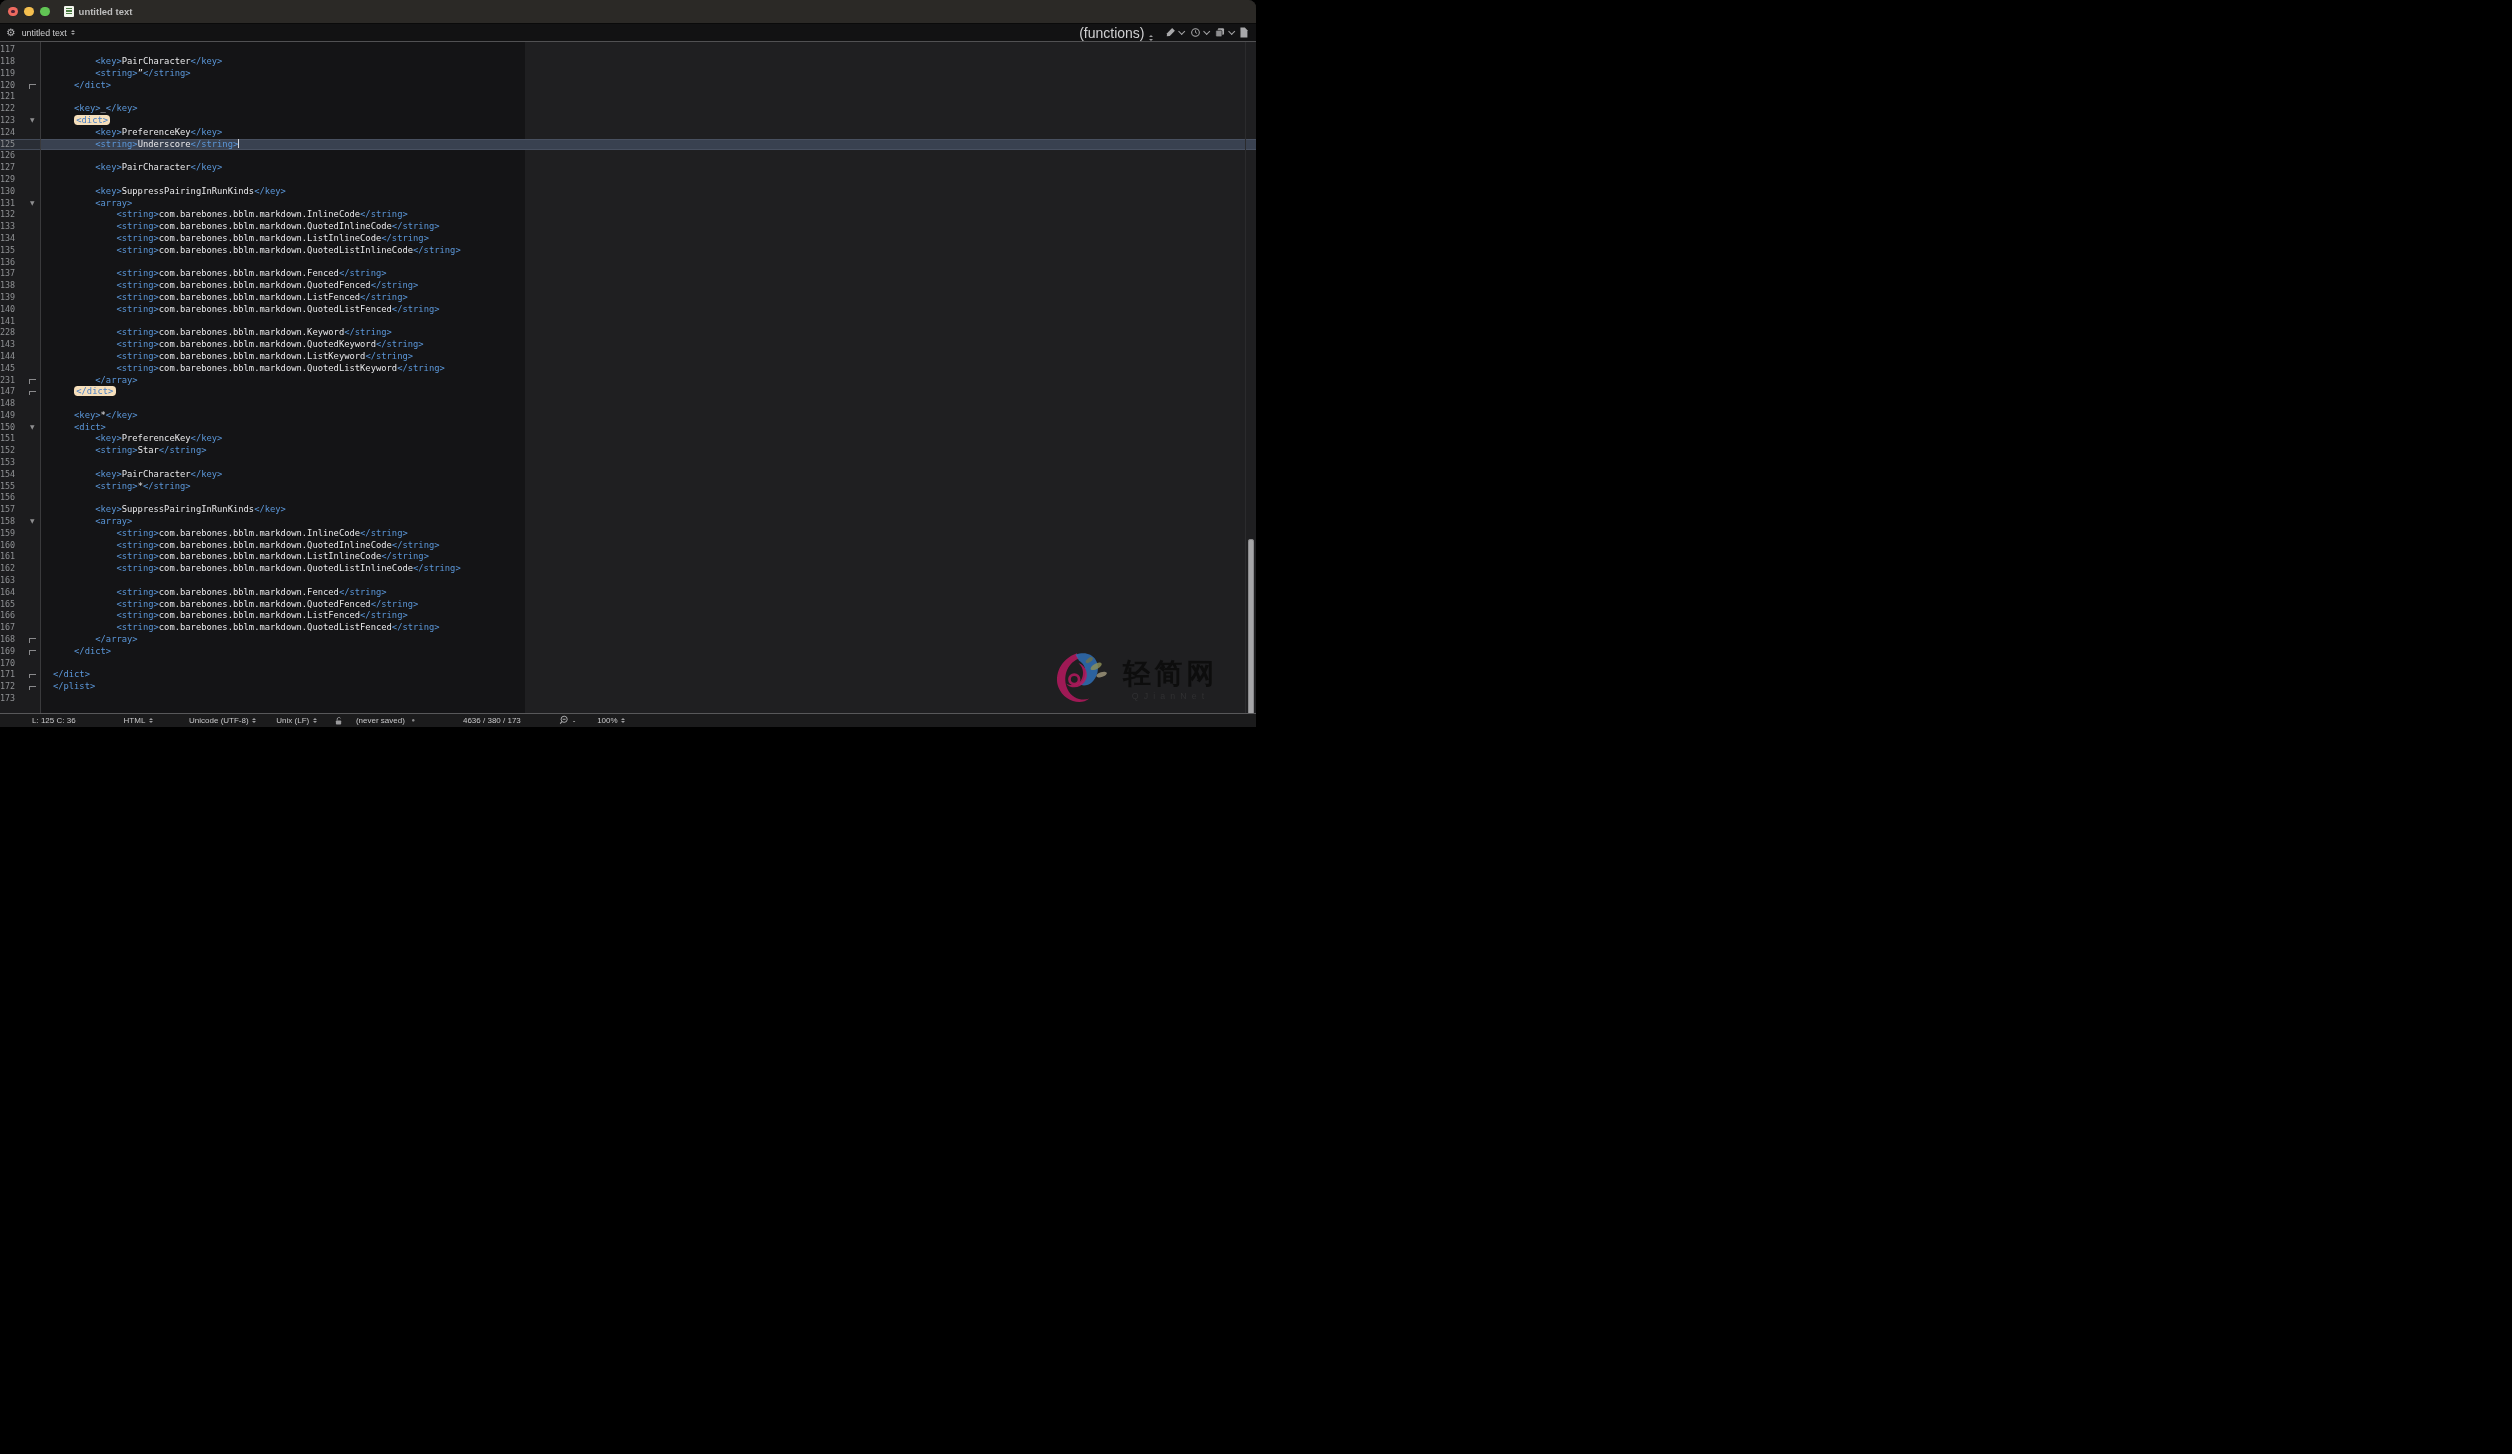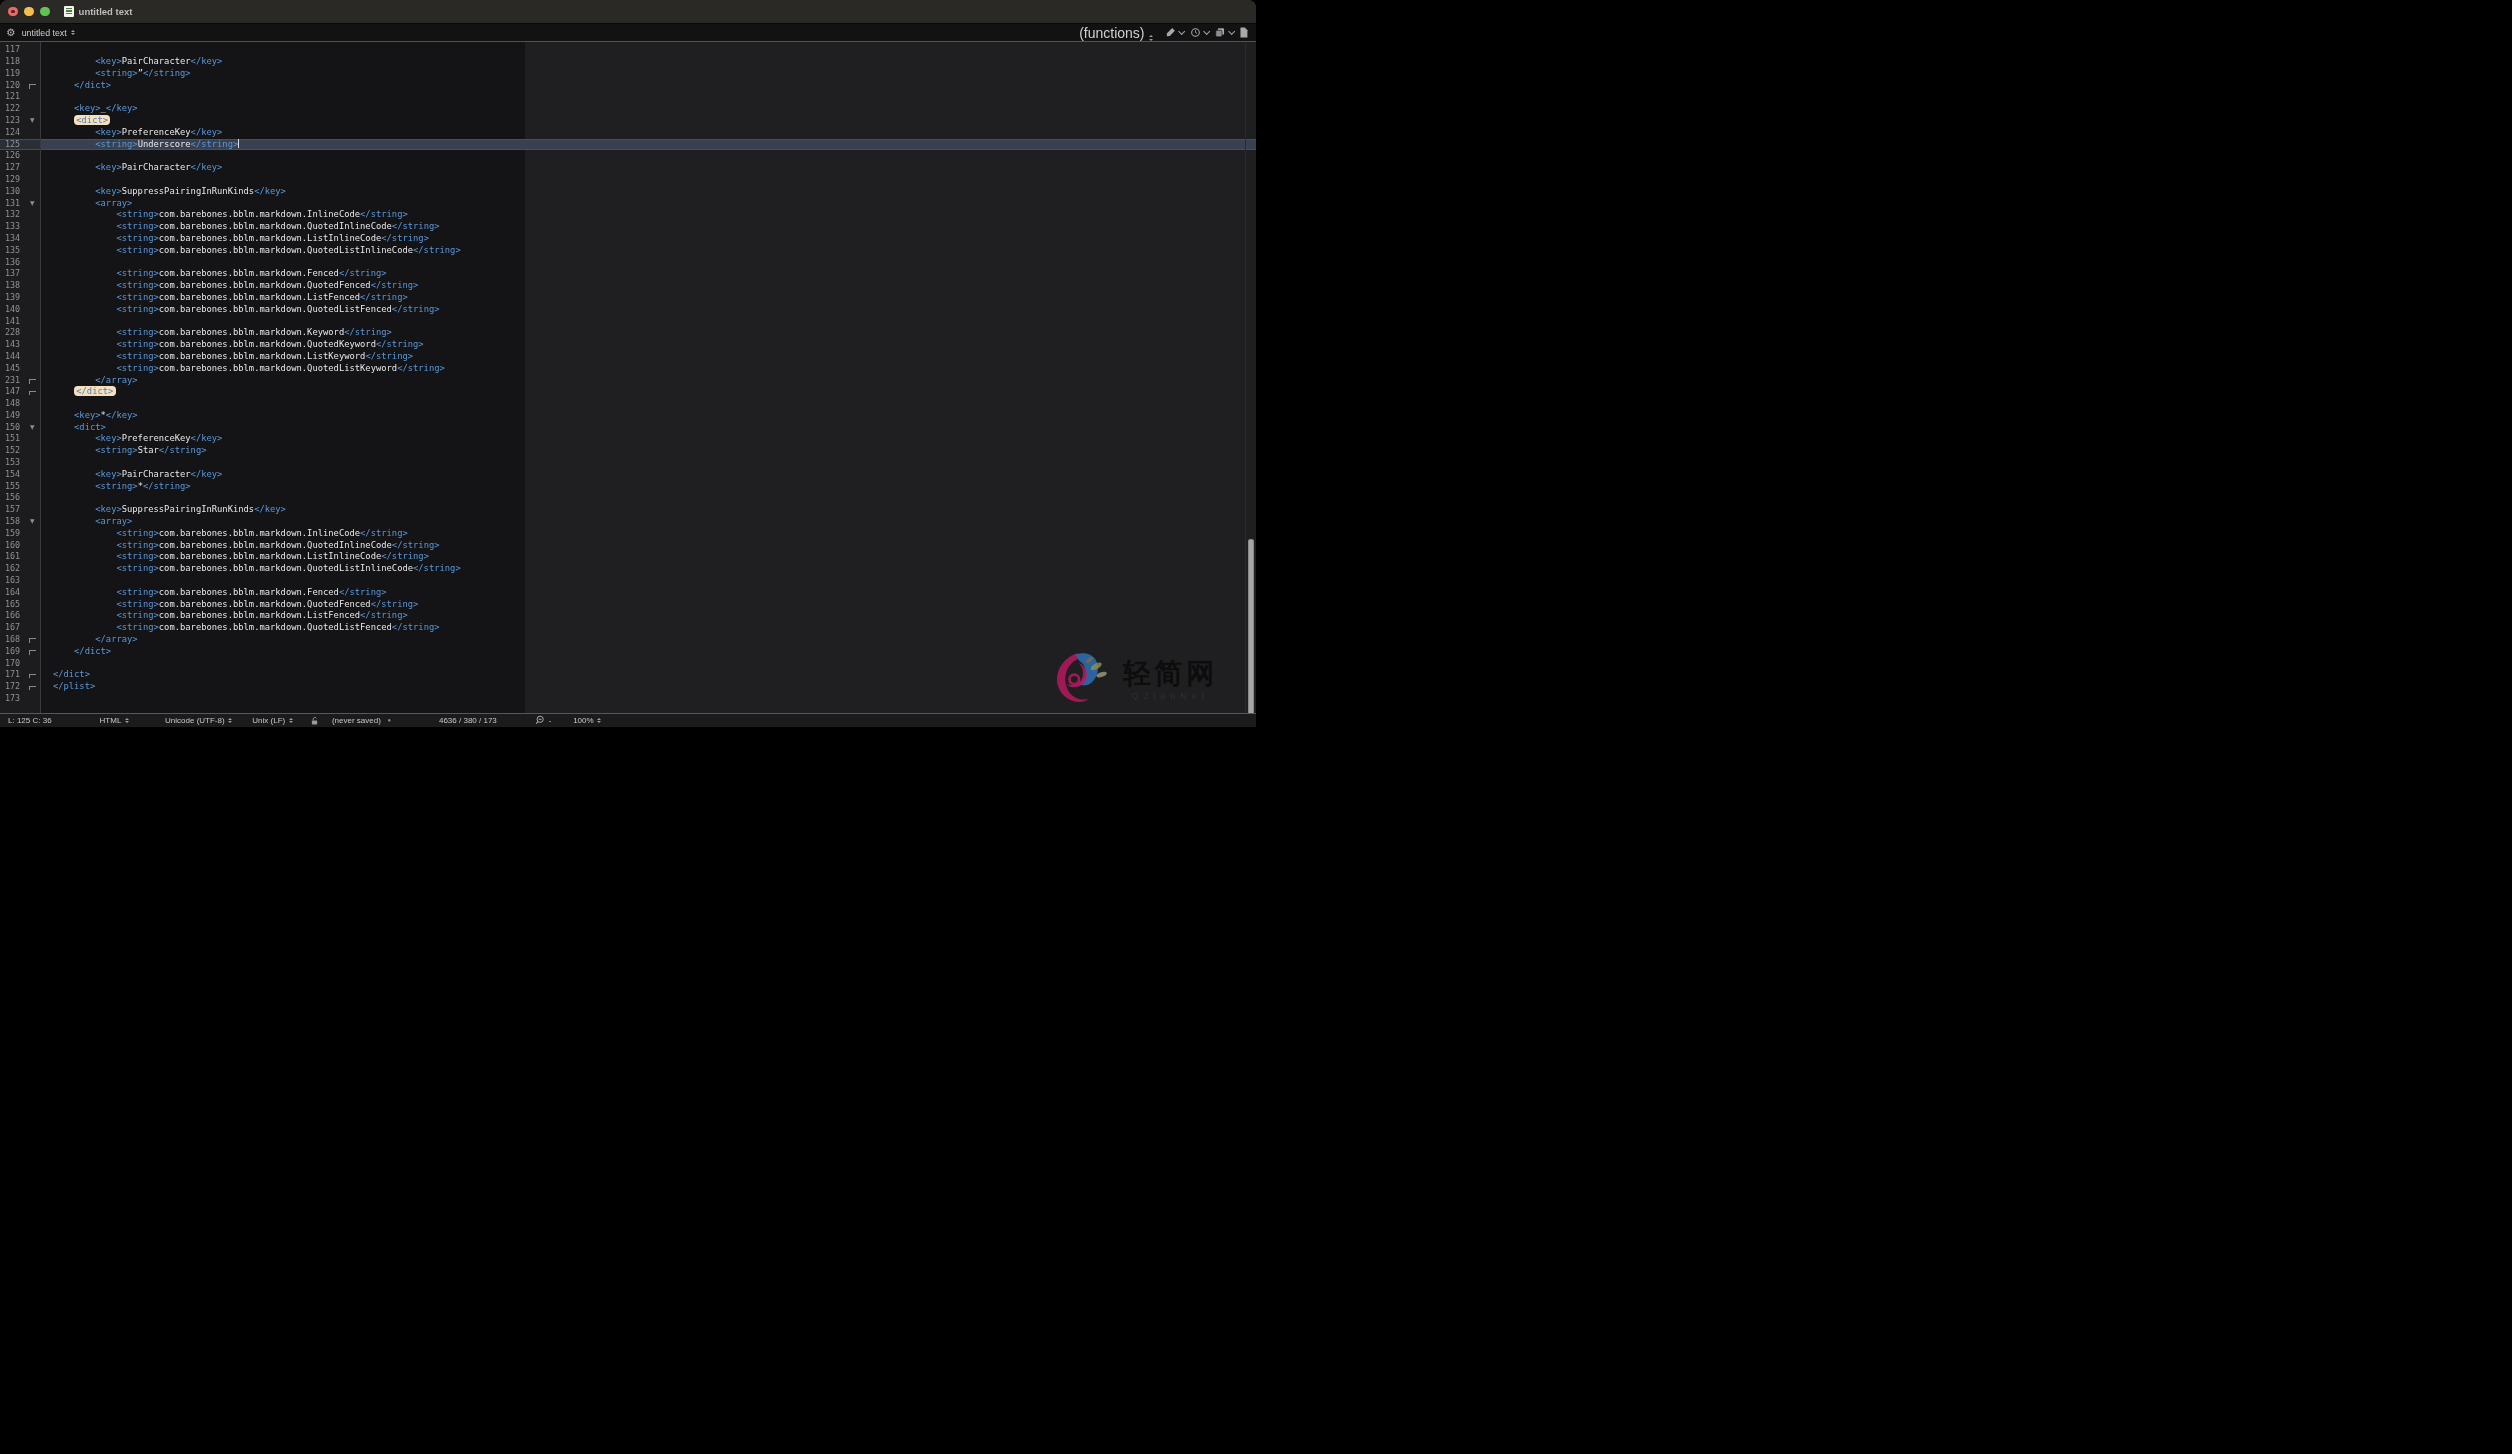--- a/index.html
+++ b/index.html
@@ -37,21 +37,21 @@
 
   
   .editor{position:relative;flex:1;background:#141416;overflow:hidden;}
   .right-zone{position:absolute;left:525px;right:0;top:0;bottom:0;background:#1f1f21;}
   .gutter-bg{position:absolute;left:0;top:0;bottom:0;width:40px;background:#1c1c1e;}
   .gutter-sep{position:absolute;left:40px;top:0;bottom:0;width:0.7px;background:#3a3a3c;z-index:3;}
   .code-lines{position:relative;z-index:1;padding-top:2.2px;}
   .row{display:flex;height:11.8px;line-height:11.8px;}
   .row.cur{background:linear-gradient(90deg,#2a2e36 0px,#2a2e36 40px,#394150 40px);
     box-shadow:inset 0 0.7px 0 #4d5566,inset 0 -0.7px 0 #4d5566;}
-  .ln{width:25px;flex:none;text-align:center;color:#8f9194;font:8.4px/11.8px "DejaVu Sans Mono",monospace;}
+  .ln{width:25px;flex:none;text-align:left;color:#8f9194;font:8.4px/11.8px "DejaVu Sans Mono",monospace;}
   .fold{width:14.7px;flex:none;text-align:center;}
   .tri{color:#8e8e90;font-size:5.9px;line-height:11.8px;font-family:"DejaVu Sans",sans-serif;cursor:default;}
   .fend{display:inline-block;width:6.6px;height:3.7px;border-top:1.8px solid #8a8a8c;border-left:1.8px solid #8a8a8c;margin-top:2.9px;}
   .code{font:8.8px/11.8px "DejaVu Sans Mono",monospace;white-space:pre;tab-size:4;padding-left:13.2px;flex:1;}
   .tag{color:#5b97d9;}
   .txt{color:#e8e8ea;}
   .taghl{background:#f6dfbb;border-radius:3.7px;padding:0 2.2px;color:#4a80c8;}
   .caret{display:inline-block;width:1.1px;height:9.5px;background:#dcdcde;vertical-align:-1.5px;}
 
   
@@ -59,21 +59,21 @@
   .vthumb{position:absolute;right:2.2px;top:497px;width:5.9px;height:214px;border-radius:2.9px;background:#a6a6a8;box-shadow:inset 0 0 0 0.7px #7e7e80;}
 
   
   .watermark{position:absolute;right:38px;bottom:1.5px;display:flex;align-items:center;gap:7.3px;z-index:2;pointer-events:none;}
   .wm-textcol{display:flex;flex-direction:column;align-items:center;}
   .wm-brand{font-size:28px;font-weight:bold;color:#0d0d0d;letter-spacing:3.7px;line-height:1.1;}
   .wm-latin{font-size:8.8px;color:#303032;letter-spacing:5.1px;margin-top:1.5px;}
 
   
   .statusbar{height:13.2px;flex:none;background:#1b1b1c;border-top:0.7px solid #58585a;display:flex;align-items:center;
-    color:#c9c9cb;font-size:8px;padding-left:8px;}
+    color:#c9c9cb;font-size:8px;padding-left:32px;}
   .sb{display:flex;align-items:center;gap:3.7px;background:none;border:none;color:#c9c9cb;font-size:8px;padding:0;cursor:default;}
   .sb .ud i{border-left-width:2.2px;border-right-width:2.2px;}
   .sb .ud .up{border-bottom-width:2.6px;}
   .sb .ud .dn{border-top-width:2.6px;}
   .dot{color:#8a8a8c;font-size:5.9px;margin-left:2.9px;}
 </style>
 </head>
 <body>
 
 <div class="window">

